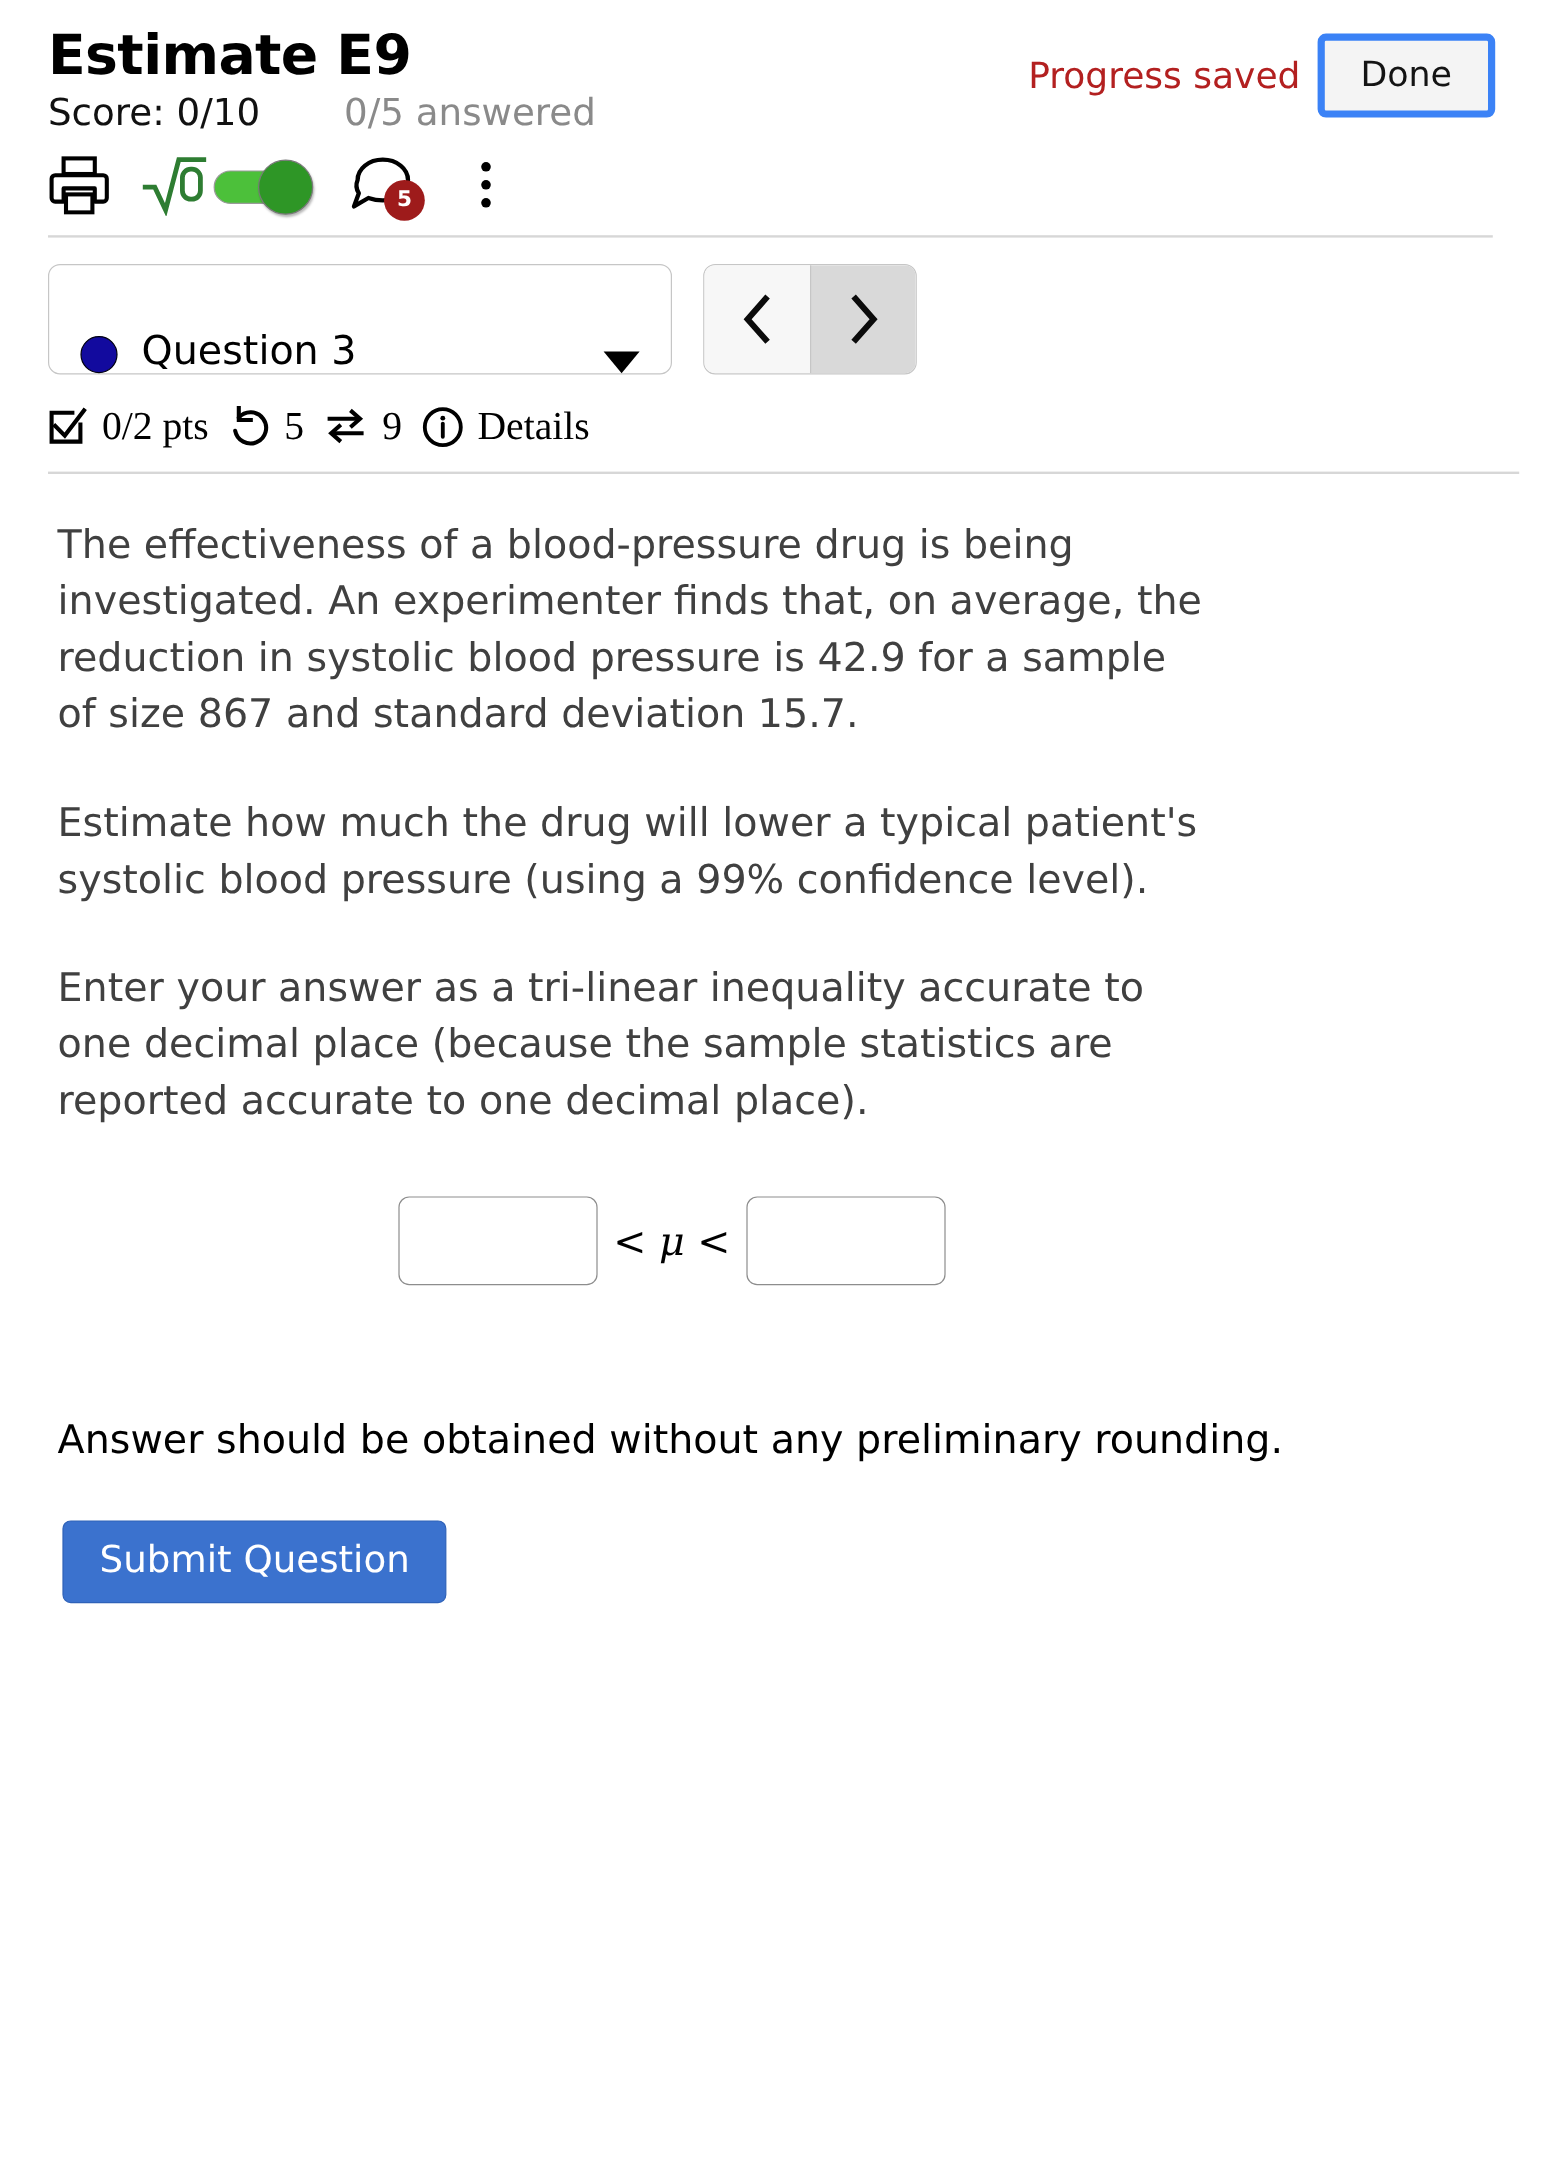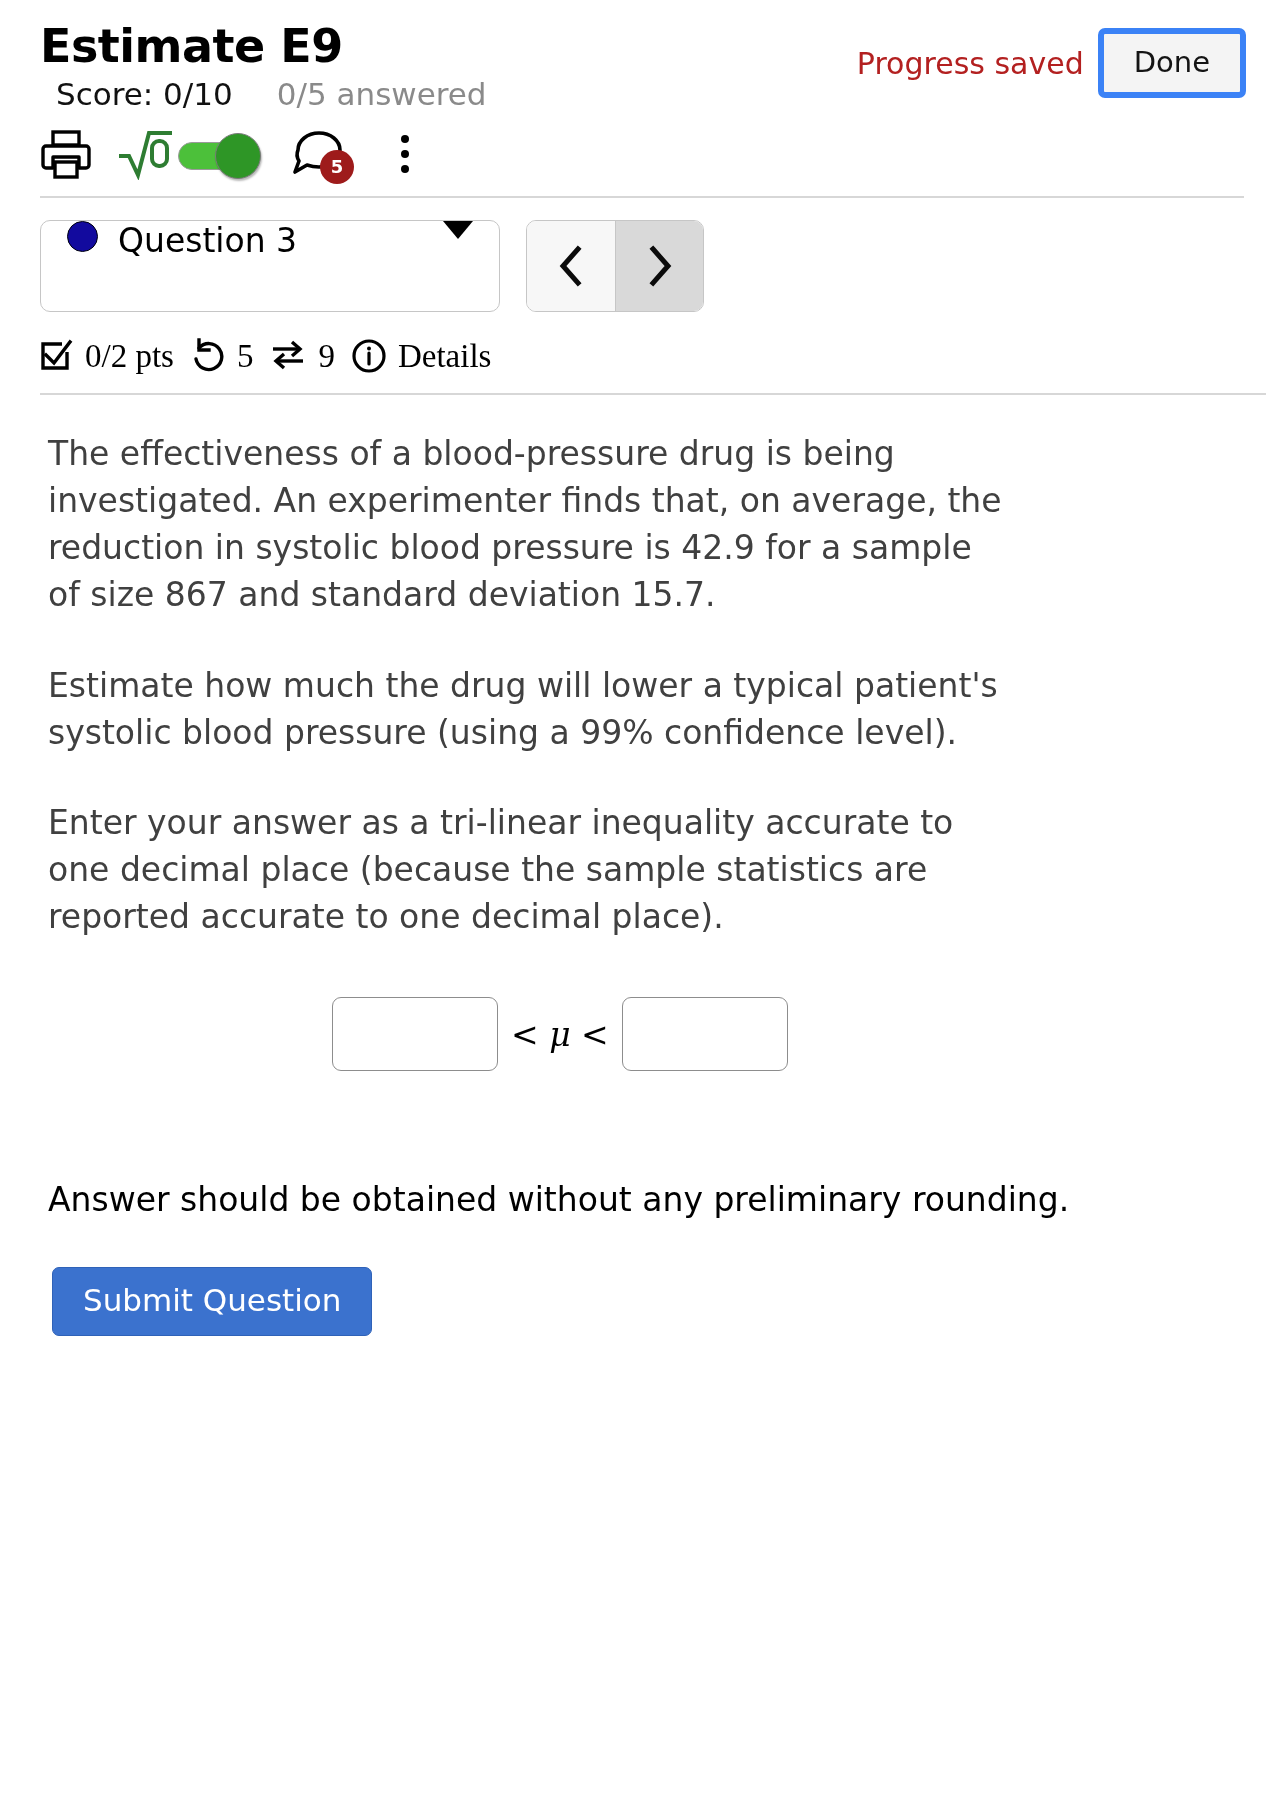--- a/index.html
+++ b/index.html
@@ -54,22 +54,22 @@
     border: 6px solid #3b82f6;
     border-radius: 7px;
     padding: 14px 30px 15px 30px;
     line-height: 1;
     cursor: pointer;
   }
 
   .score-row {
     display: flex;
     align-items: baseline;
-    gap: 44px;
-    padding: 6px 40px 0 56px;
+    gap: 70px;
+    padding: 6px 40px 0 40px;
     font-size: 31px;
   }
   .score-text { color: #111111; white-space: nowrap; }
   .answered-text { color: #8a8a8a; white-space: nowrap; }
 
   
   .icon-row {
     display: flex;
     align-items: center;
     gap: 26px;
@@ -152,27 +152,27 @@
   .hr.wide { margin-left: 40px; margin-right: 18px; }
 
   
   .nav-row {
     display: flex;
     align-items: center;
     gap: 26px;
     padding: 22px 40px 0 40px;
   }
   .q-select {
-    width: 460px;
+    width: 520px;
     height: 92px;
     border: 1px solid #c6c6c6;
     border-radius: 10px;
     background: #ffffff;
     display: flex;
-    align-items: flex-start;
+    align-items: flex-end;
     padding: 0 26px;
     cursor: pointer;
     position: relative;
   }
   .dot-blue {
     width: 31px; height: 31px;
     border-radius: 50%;
     background: #120a9e;
     border: 1px solid #000010;
     flex: 0 0 auto;

